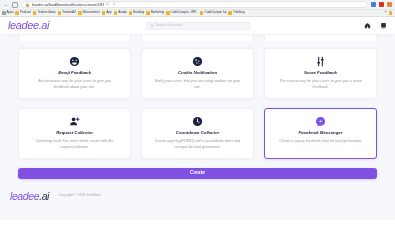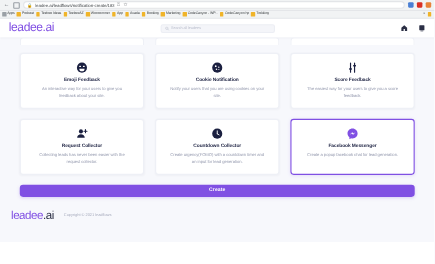--- a/index.html
+++ b/index.html
@@ -115,20 +115,21 @@
     flex: 0 0 auto; padding-right: 1px;
   }
 
   
   .page {
     width: 395px;
     height: 204px;
     background: #f7f8fc;
     position: relative;
     overflow: hidden;
+    font-style: italic;
   }
 
   
   .app-header {
     height: 17px;
     background: #ffffff;
     display: flex;
     align-items: center;
     padding: 0 8px;
     position: relative;

